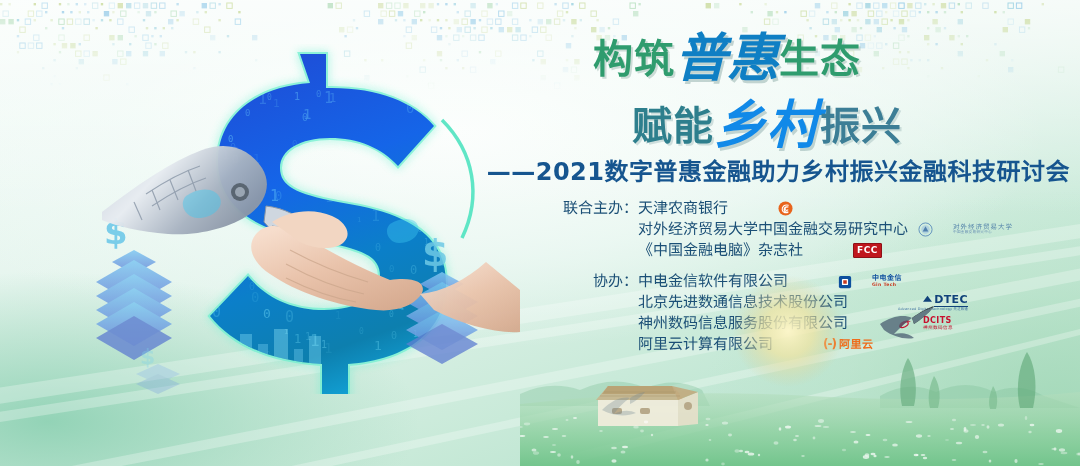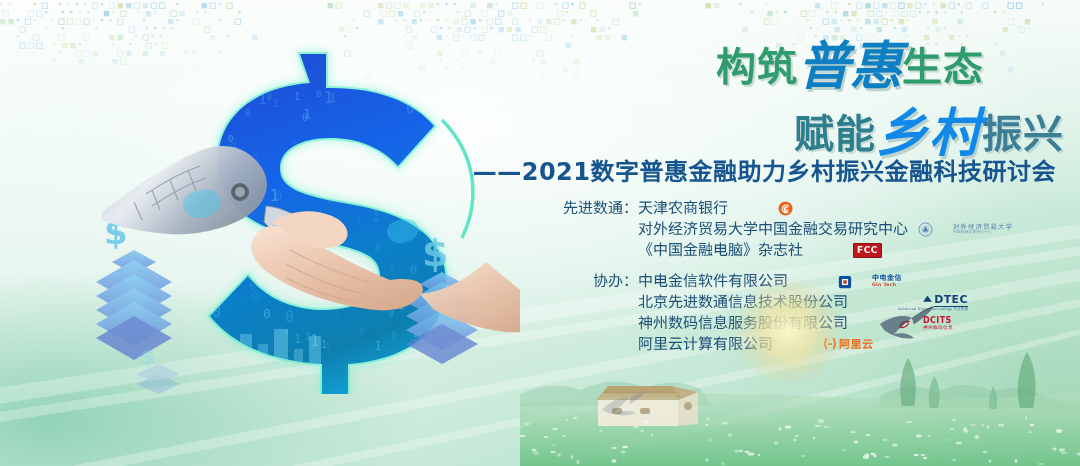--- a/index.html
+++ b/index.html
@@ -49,22 +49,22 @@
 
   
   .art { position: absolute; left: 90px; top: 44px; width: 430px; height: 350px; }
 
   
   .landscape { position: absolute; right: 0; bottom: 0; width: 560px; height: 190px; }
   .bird-mid { position: absolute; left: 600px; top: 392px; width: 46px; height: 28px; opacity: 0.30; }
 
   
   .headline {
-    position: absolute; left: 470px; top: 40px; width: 600px; height: 150px;
-    text-align: right;
+    position: absolute; left: 470px; top: 32px; width: 600px; height: 150px;
+    text-align: center;
   }
   .hl-line {
     font-family: "DejaVu Sans", "Liberation Sans", sans-serif;
     font-weight: 700;
     white-space: nowrap;
     line-height: 1;
     letter-spacing: 1px;
   }
   .hl-line-1 { font-size: 40px; padding-right: 86px; }
   .hl-line-2 { font-size: 40px; margin-top: 15px; padding-right: 6px; }
@@ -84,21 +84,21 @@
     color: #1189e8;
     font-size: 52px;
     font-weight: 900;
     font-style: italic;
     text-shadow: 2px 3px 0 rgba(130,165,165,0.45);
     vertical-align: -3px;
   }
   .w-slate  { color: #3c7e96; text-shadow: 2px 2px 0 rgba(150,180,180,0.40); }
 
   .subtitle {
-    position: absolute; left: 456px; top: 152px; width: 600px;
+    position: absolute; left: 470px; top: 152px; width: 600px;
     text-align: right;
     font-size: 24px;
     font-weight: 700;
     color: #16558f;
     white-space: nowrap;
     letter-spacing: 0.5px;
   }
 
   
   .credits {
@@ -840,21 +840,21 @@
       <span class="w-teal">赋能</span><span class="w-cyan-big">乡村</span><span class="w-slate">振兴</span>
     </div>
   </div>
 
   <div class="subtitle">——2021数字普惠金融助力乡村振兴金融科技研讨会</div>
 
   <div class="credits">
 
     <div class="credit-block">
       <div class="credit-row">
-        <span class="credit-label">先进数通：</span>
+        <span class="credit-label">联合主办：</span>
         <span class="credit-text">天津农商银行</span>
         <span class="logo-slot">
           <svg class="logo-trcb" viewBox="0 0 32 32">
             <circle cx="16" cy="16" r="15" fill="#e8641c"></circle>
             <path d="M22,9 C14,7 8,12 9,19 C10,25 18,27 22,23 C18,25 13,23 13,18 C13,13 18,11 22,13 C18,12 15,14 15,17 C15,20 19,21 21,19" fill="none" stroke="#ffffff" stroke-width="2.4" stroke-linecap="round"></path>
           </svg>
         </span>
       </div>
 
       <div class="credit-row">

